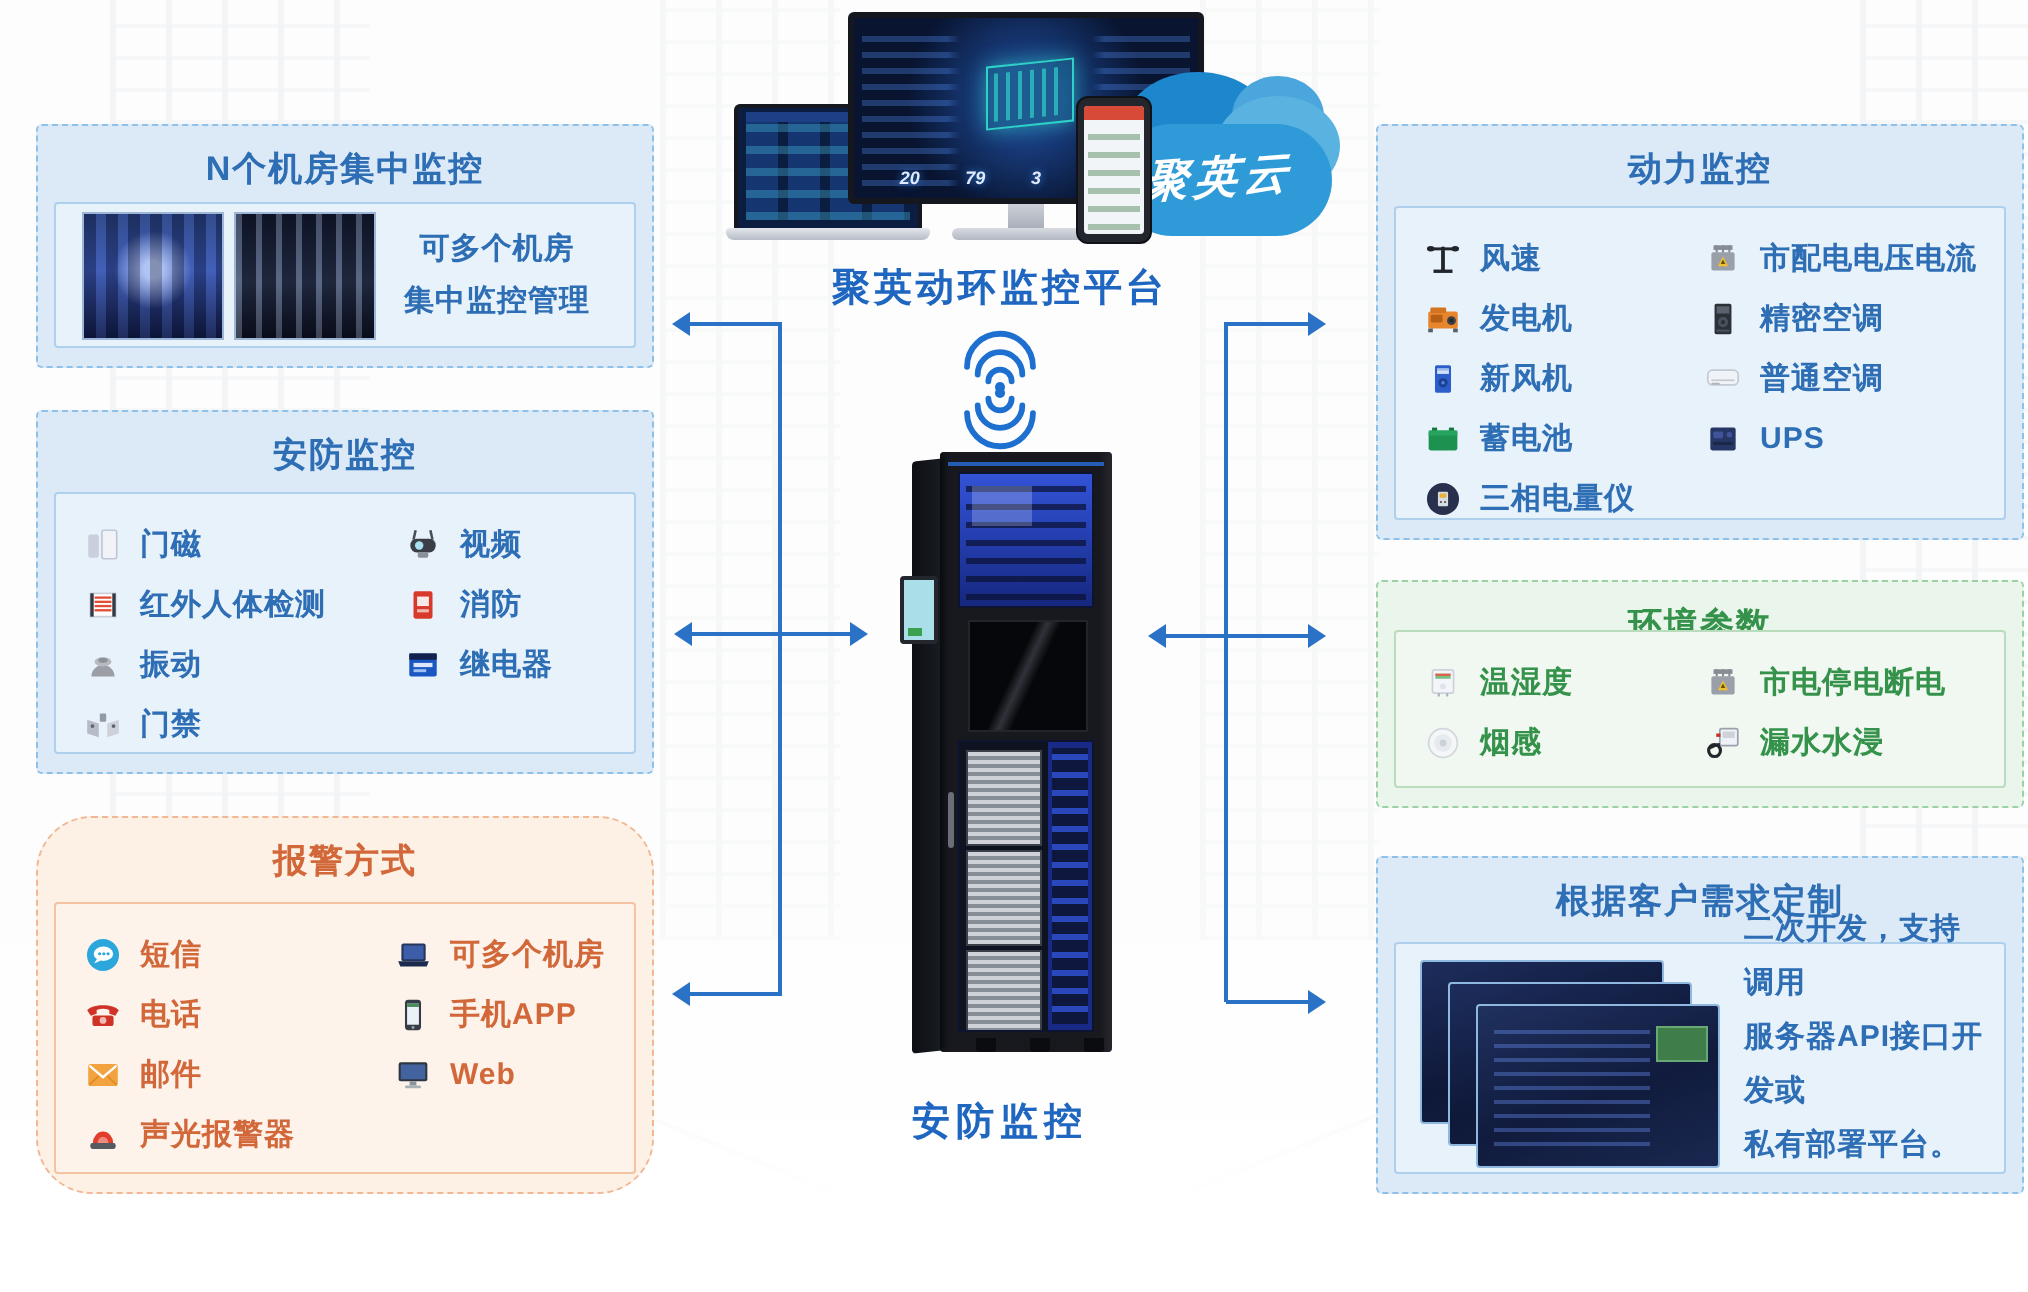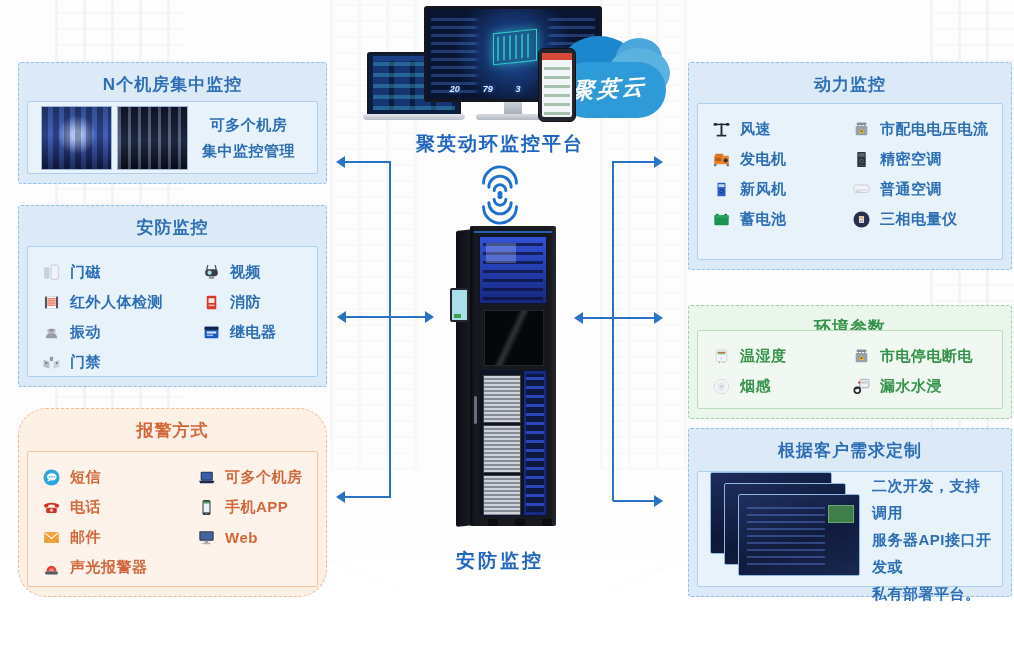--- a/index.html
+++ b/index.html
@@ -35,21 +35,21 @@
   .theme-green .ptitle{color:#35924b;}
   .theme-green .inner{background:#f0f8f1;border:1px solid #b9dcbc;}
 
   .p-rooms{left:18px;top:62px;width:307px;height:120px;}
   .p-security{left:18px;top:205px;width:307px;height:180px;}
   .p-security .inner{top:40px;}
   .p-alarm{left:18px;top:408px;width:307px;height:187px;border-radius:28px;}
   .p-alarm .inner{top:42px;}
   .p-power{left:688px;top:62px;width:322px;height:206px;}
   .p-power .inner{top:40px;}
-  .p-environment{left:688px;top:290px;width:322px;height:112px;margin-top:15px;}
+  .p-environment{left:688px;top:290px;width:322px;height:112px;}
   .p-environment .inner{top:24px;text-align:center;}
   .p-custom{left:688px;top:428px;width:322px;height:167px;}
   .p-custom .inner{top:42px;}
 
   
   .grid{display:grid;padding:10px 6px 0 14px;row-gap:0;}
   .grid .item{display:flex;align-items:center;height:30px;font-size:15px;font-weight:700;letter-spacing:.5px;}
   .grid .item .ic{width:19px;height:19px;margin-right:9px;flex:0 0 19px;}
   .grid .item .ic svg{width:19px;height:19px;display:block;}
   .theme-blue .grid .item{color:#2e6eb5;}
@@ -67,21 +67,21 @@
       radial-gradient(circle at 50% 45%,rgba(200,216,255,.9) 0 9%,rgba(200,216,255,0) 40%),
       linear-gradient(180deg,#27407e 0%,#3a57b2 45%,#101a45 100%);}
   .room-img.r1::after{content:"";position:absolute;inset:0;
       background:repeating-linear-gradient(90deg,rgba(5,8,25,.55) 0 6px,rgba(120,150,230,.25) 6px 11px);opacity:.55;}
   .room-img.r2{background:linear-gradient(180deg,#141b33 0%,#33415f 55%,#0a0e1d 100%);}
   .room-img.r2::after{content:"";position:absolute;inset:0;
       background:repeating-linear-gradient(90deg,rgba(190,205,230,.35) 0 3px,rgba(8,10,22,.6) 3px 10px);opacity:.8;}
   .rooms-caption{flex:1;text-align:center;font-size:15px;font-weight:700;color:#2e6eb5;line-height:1.7;white-space:pre-line;letter-spacing:.5px;}
 
   
-  .custom-row{display:flex;align-items:flex-start;height:100%;padding:0 10px 0 12px;}
+  .custom-row{display:flex;align-items:flex-end;height:100%;padding:0 10px 0 12px;}
   .screens{position:relative;width:152px;height:106px;flex:0 0 152px;}
   .screens i{position:absolute;width:120px;height:80px;border:1px solid #8fb8e0;border-radius:2px;
       background:linear-gradient(160deg,#1d2d5c 0%,#0e1838 55%,#182548 100%);}
   .screens .s3{left:0;top:0;}
   .screens .s2{left:14px;top:11px;}
   .screens .s1{left:28px;top:22px;
       background:linear-gradient(160deg,#20315f 0%,#101b3d 55%,#1a2850 100%);}
   .screens .s1::before{content:"";position:absolute;left:8px;top:12px;right:34px;bottom:10px;
       background:repeating-linear-gradient(0deg,rgba(110,150,255,.35) 0 2px,rgba(0,0,0,0) 2px 7px);}
   .screens .s1::after{content:"";position:absolute;right:5px;top:10px;width:24px;height:16px;background:#3f7d4a;border:1px solid #6aa873;}
@@ -539,20 +539,31 @@
                 <rect x="11.8" y="3.6" width="2.4" height="2" fill="#14753d"></rect>
                 <rect x="2.2" y="5" width="13.6" height="9.4" rx="1" fill="#1d9150"></rect>
                 <rect x="2.2" y="5" width="13.6" height="2.4" fill="#27a55f"></rect>
               </svg>
             </span>
             <span>蓄电池</span>
           </div>
           <div class="item">
             <span class="ic">
               <svg viewBox="0 0 18 18">
+                <rect x="3" y="3.6" width="12" height="10.8" rx="1" fill="#263765"></rect>
+                <rect x="4.4" y="5.4" width="4.6" height="3.2" rx="0.5" fill="#41549a"></rect>
+                <circle cx="12" cy="7" r="1.3" fill="#41549a"></circle>
+                <rect x="4.4" y="10.4" width="9.2" height="1.4" fill="#1a2747"></rect>
+              </svg>
+            </span>
+            <span>UPS</span>
+          </div>
+          <div class="item">
+            <span class="ic">
+              <svg viewBox="0 0 18 18">
                 <circle cx="9" cy="9" r="7.6" fill="#28304e"></circle>
                 <rect x="6.6" y="5.6" width="4.8" height="6.8" rx="0.6" fill="#d8dde4"></rect>
                 <rect x="7.4" y="6.4" width="3.2" height="2" fill="#e8b23c"></rect>
                 <circle cx="8" cy="10.4" r="0.5" fill="#444"></circle>
                 <circle cx="10" cy="10.4" r="0.5" fill="#444"></circle>
               </svg>
             </span>
             <span>三相电量仪</span>
           </div>
         </div>

